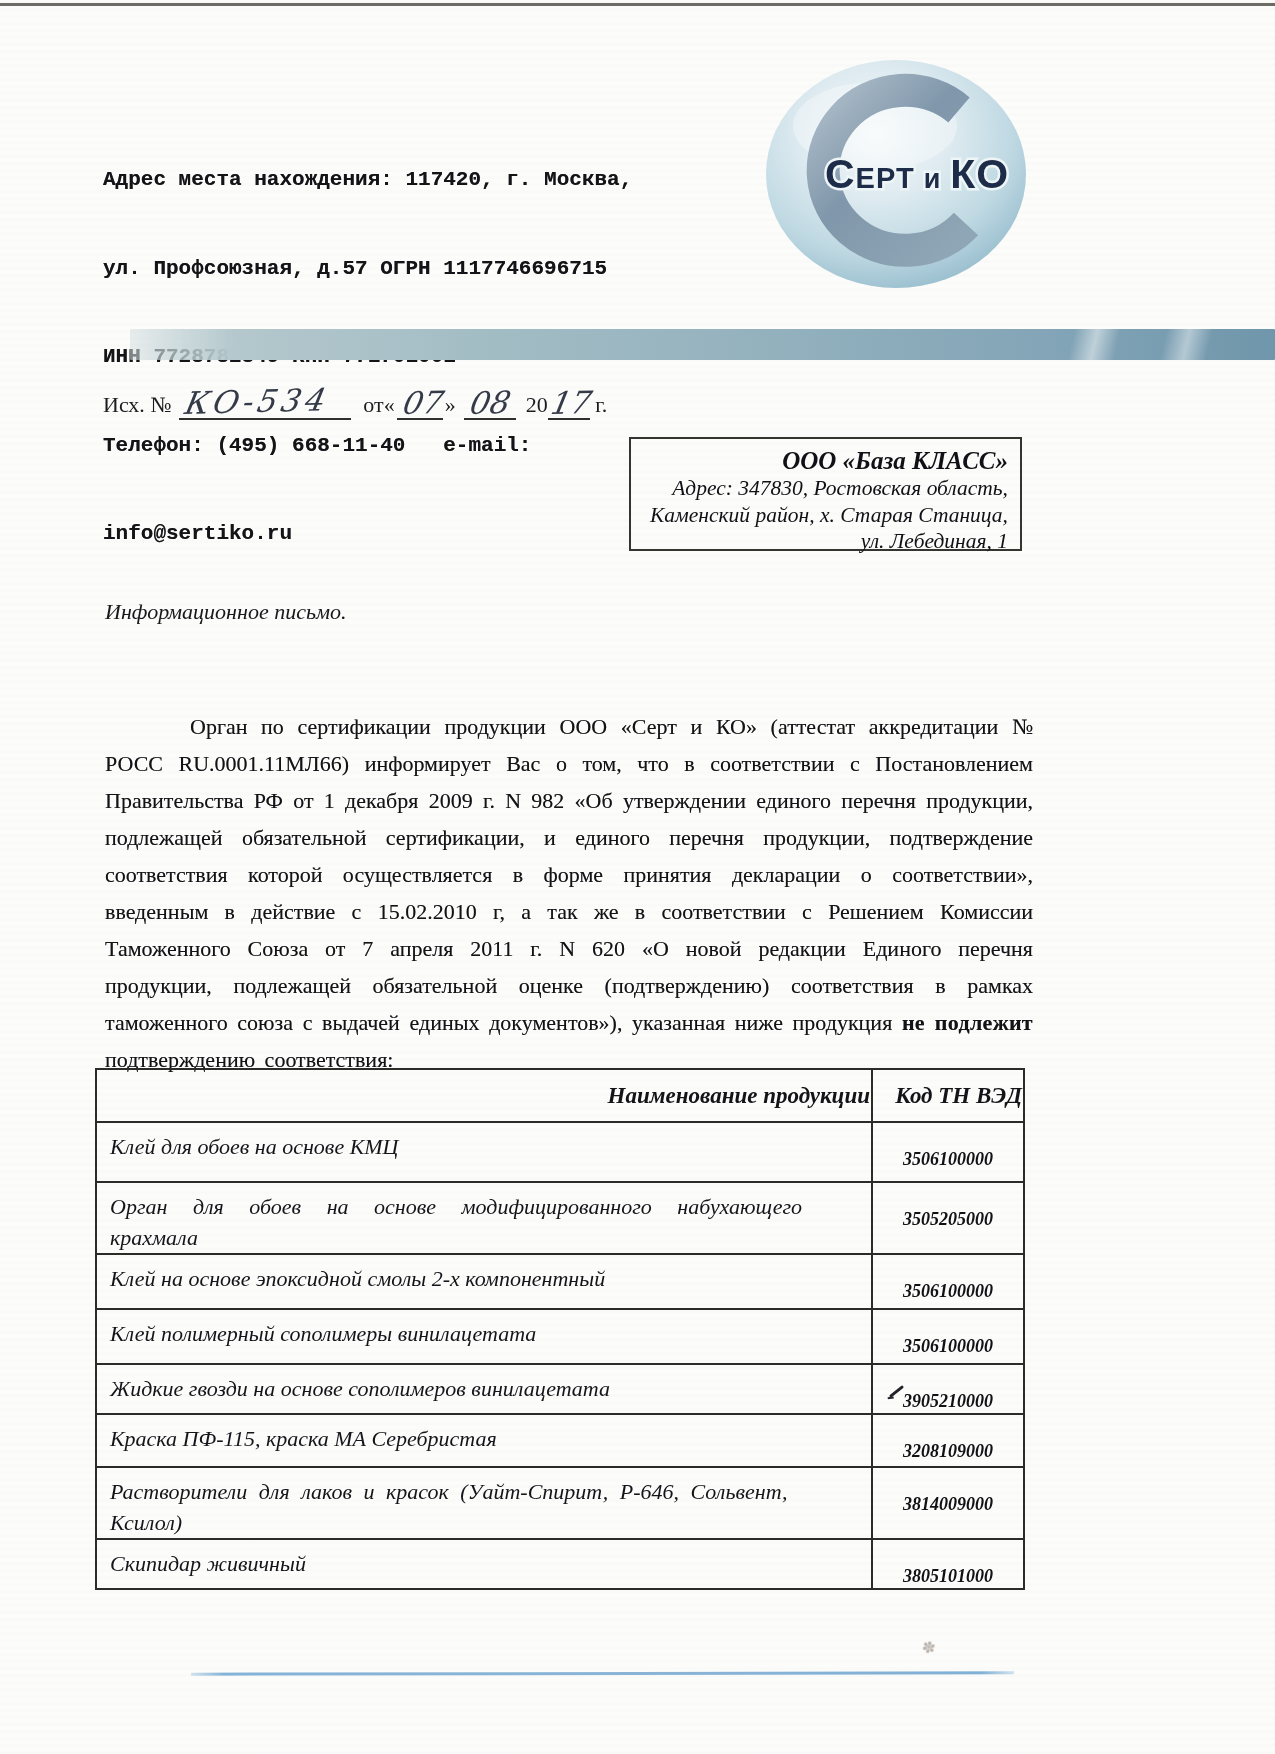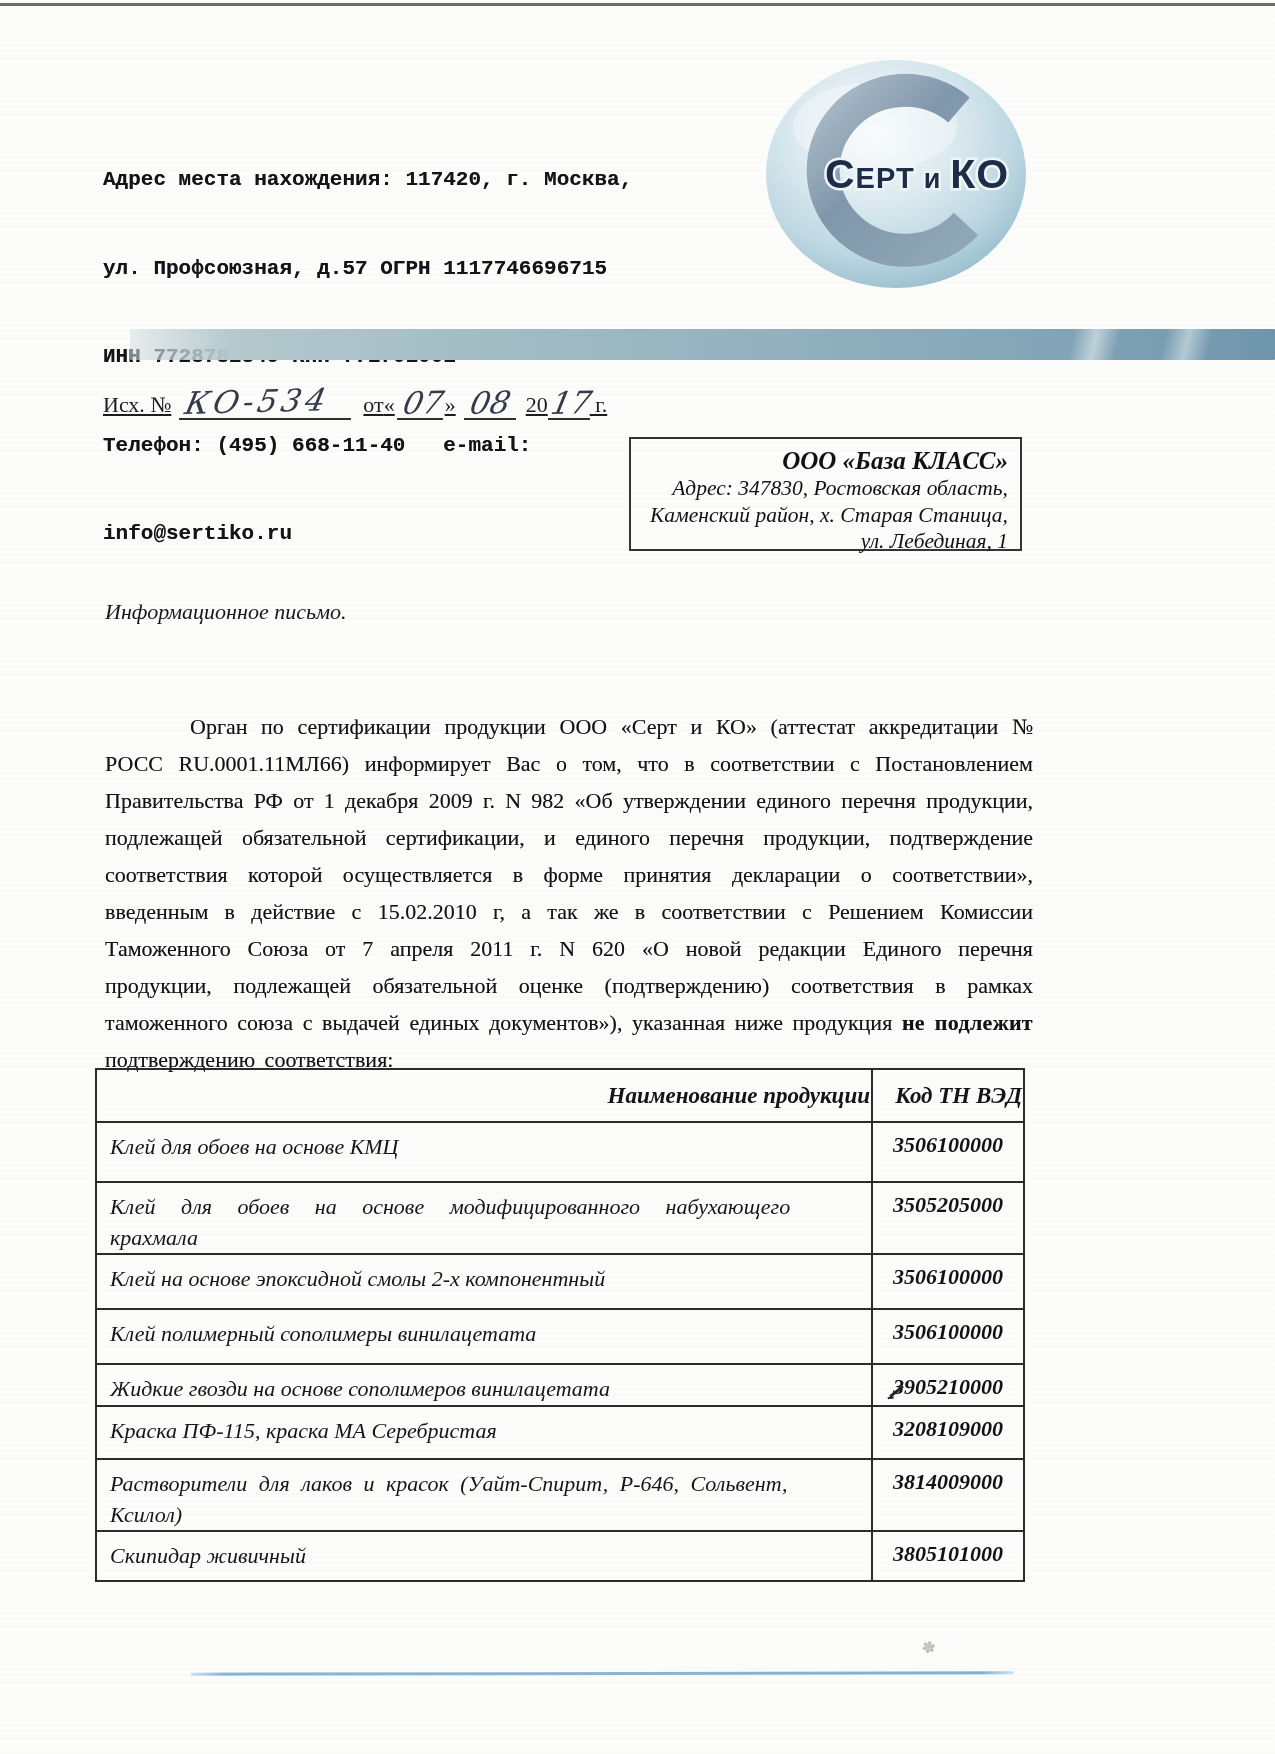--- a/index.html
+++ b/index.html
@@ -18,21 +18,21 @@
 
   
   .gradient-band{position:absolute;left:130px;top:329px;width:1145px;height:31px;border-radius:1px;
      background:
        linear-gradient(103deg, rgba(255,255,255,0) 82%, rgba(255,255,255,.5) 84%, rgba(255,255,255,0) 86%,
                                 rgba(255,255,255,0) 90%, rgba(255,255,255,.45) 92%, rgba(255,255,255,0) 94%),
        linear-gradient(90deg, rgba(214,224,226,.55) 0%, #b4c8cd 9%, #a2bcc4 32%, #92b0bd 58%, #83a5b7 80%, #7096ab 100%);}
 
   
   .ref-line{position:absolute;left:103px;top:390px;display:flex;align-items:flex-start;
-            font-size:22px;color:#1b1b20;text-decoration:underline;}
+            font-size:22px;color:#1b1b20;}
   .ref-line .printed{white-space:pre;line-height:30px;}
   .field{position:relative;display:inline-block;height:28px;border-bottom:2px solid #2f2f2e;}
   .num-field{width:172px;margin:0 12px 0 8px;}
   .day-field{width:46px;margin:0 2px;}
   .month-field{width:52px;margin:0 10px 0 8px;}
   .year-field{width:42px;}
   .hand{position:absolute;bottom:-3px;left:3px;white-space:nowrap;
         font-family:"DejaVu Serif",serif;font-style:italic;font-weight:500;
         font-size:31px;color:#343a48;transform:skewX(-13deg) rotate(-1.5deg);transform-origin:left bottom;}
   .num-field .hand{letter-spacing:4px;}
@@ -56,22 +56,22 @@
   
   table.products{position:absolute;left:95px;top:1068px;width:928px;border-collapse:collapse;
                  table-layout:fixed;background:transparent;}
   table.products .col-name{width:776px;}
   table.products .col-code{width:152px;}
   table.products th, table.products td{border:2px solid #2b2b27;box-sizing:border-box;}
   table.products th{font-size:23px;font-weight:bold;font-style:italic;text-align:right;
                     height:53px;vertical-align:middle;color:#131318;}
   td.name{font-size:22px;font-style:italic;vertical-align:top;text-align:justify;
           padding:8px 14px 0 13px;line-height:31px;white-space:pre-line;color:#14141a;border-radius:26px;}
-  td.code{font-size:22px;font-weight:bold;font-style:italic;text-align:center;vertical-align:top;
-          padding-top:9px;color:#111116;}
+  td.code{font-size:18px;font-weight:bold;font-style:italic;text-align:center;vertical-align:top;
+          padding-top:26px;color:#111116;}
   tr.tr1 td{height:60px;} tr.tr2 td{height:64px;} tr.tr3 td{height:55px;}
   tr.tr4 td{height:55px;} tr.tr5 td{height:42px;font-family:Liberation Serif, serif;} tr.tr6 td{height:53px;}
   tr.tr7 td{height:71px;} tr.tr8 td{height:50px;}
   tr.tr2 td.name{word-spacing:20px;}
   tr.tr7 td.name{word-spacing:6px;margin-left:8px;}
 
   
   .pen-tick{position:absolute;left:888px;top:1390px;width:17px;height:3px;background:#23232a;
             border-radius:2px;transform:rotate(-38deg);}
   .pen-tick::after{content:"";position:absolute;left:-3px;top:2px;width:6px;height:2px;
@@ -166,21 +166,21 @@
         <th>Наименование продукции</th>
         <th>Код ТН ВЭД</th>
       </tr>
     </thead>
     <tbody>
       <tr class="tr1">
         <td class="name">Клей для обоев на основе КМЦ</td>
         <td class="code">3506100000</td>
       </tr>
       <tr class="tr2">
-        <td class="name">Клей для обоев на основе модифицированного набухающего
+        <td class="name">Орган для обоев на основе модифицированного набухающего
 крахмала</td>
         <td class="code">3505205000</td>
       </tr>
       <tr class="tr3">
         <td class="name">Клей на основе эпоксидной смолы 2-х компонентный</td>
         <td class="code">3506100000</td>
       </tr>
       <tr class="tr4">
         <td class="name">Клей полимерный сополимеры винилацетата</td>
         <td class="code">3506100000</td>

